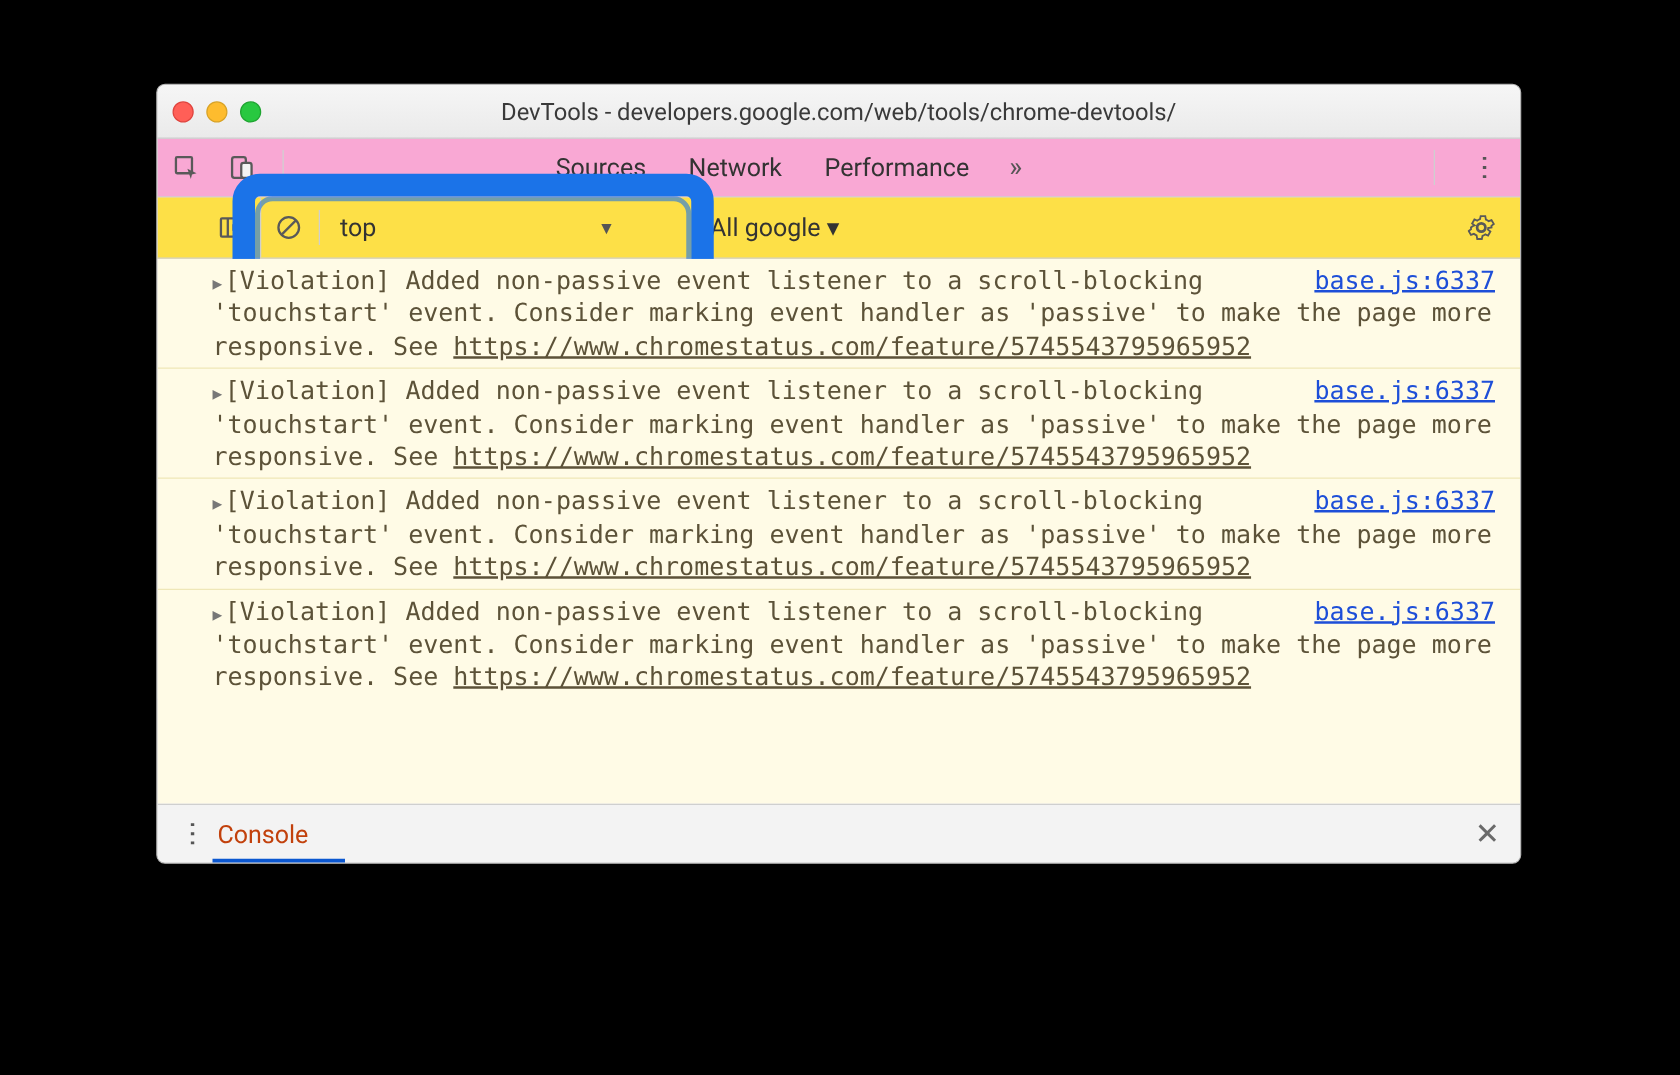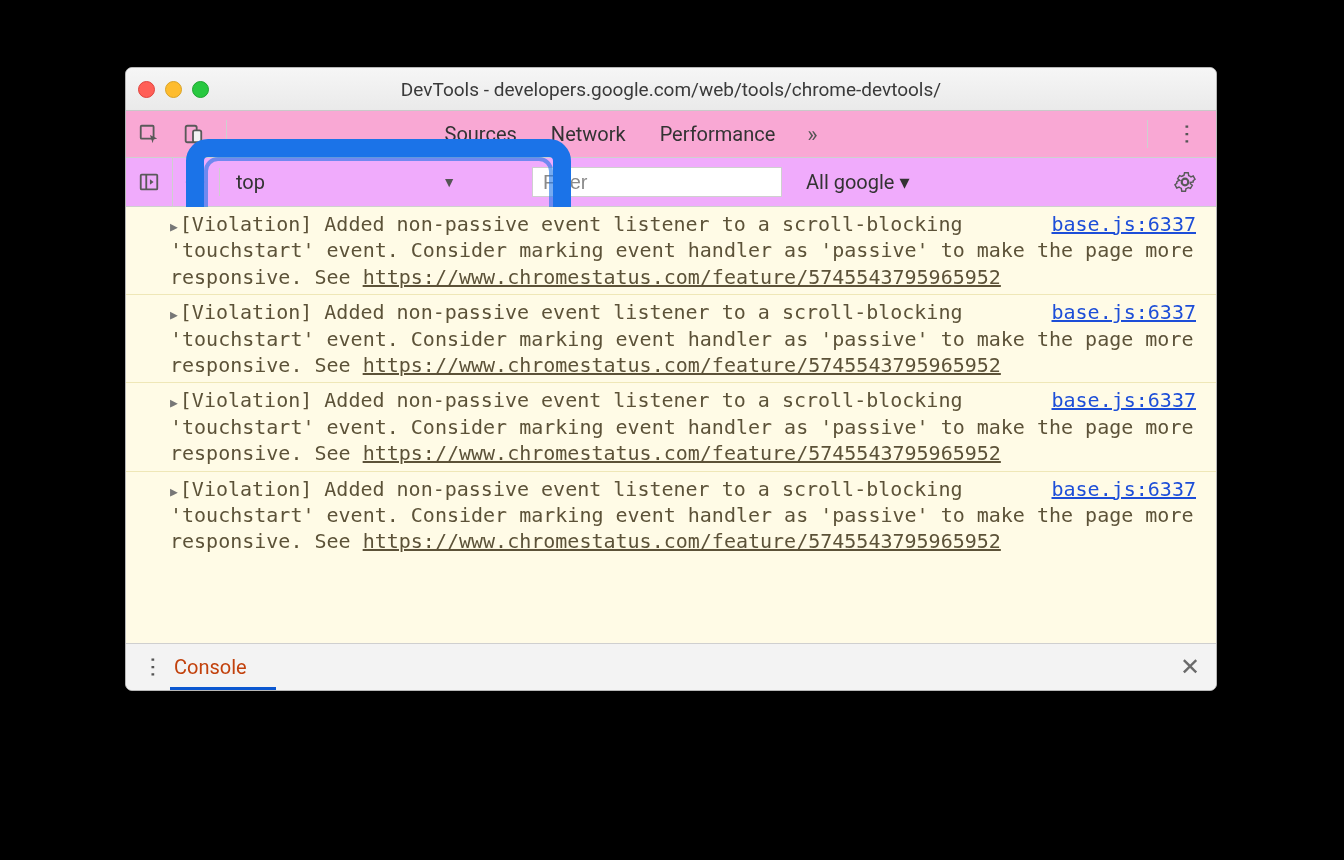--- a/index.html
+++ b/index.html
@@ -46,24 +46,25 @@
   .tab { padding: 0 10px; }
   .tab.hidden { visibility: hidden; }
   .overflow { font-size: 22px; color: #555; padding: 0 8px; }
   .vdiv { width: 1px; height: 28px; background: #cfcfcf; margin: 0 4px; }
   .kebab { margin-left: auto; padding: 0 10px; font-size: 22px; color: #555; letter-spacing: 0; line-height: 1; }
   .kebab-v { display: inline-block; transform: rotate(90deg); }
 
   
   .toolbar {
     height: 48px; flex: 0 0 48px;
-    background: #f0abfc;
+    background: #fde047;
     border-bottom: 1px solid #cfcfcf;
     display: flex; align-items: stretch;
     position: relative;
+    padding-left: 36px;
   }
   .railcol {
     width: 46px; flex: 0 0 46px;
     display: flex; align-items: center; justify-content: center;
     border-right: 1px solid #cfcfcf;
   }
   .tbmain { flex: 1; display: flex; align-items: center; padding: 0 8px; gap: 10px; }
   .clearbtn { width: 28px; height: 28px; display:flex; align-items:center; justify-content:center; color:#595959; }
   .context {
     display: flex; align-items: center; gap: 10px;
@@ -205,21 +206,20 @@
               <line x1="6" y1="18" x2="18" y2="6"></line>
             </svg>
           </div>
           <div class="context">
             <span>top</span>
             <span class="caret">▼</span>
           </div>
           <div class="iconbtn" style="visibility:hidden;">
             
           </div>
-          <input class="filter" type="text" placeholder="Filter" style="">
           <div class="levels">All google ▾</div>
           <div class="gear">
             <svg class="svgicon" width="22" height="22" viewBox="0 0 24 24" fill="#595959">
               <path d="M12 8a4 4 0 1 0 0 8 4 4 0 0 0 0-8zm9 4a7.5 7.5 0 0 0-.13-1.4l2.1-1.64-2-3.46-2.48 1a7.5 7.5 0 0 0-2.42-1.4L15.5 2h-4l-.57 2.6a7.5 7.5 0 0 0-2.42 1.4l-2.48-1-2 3.46 2.1 1.64A7.5 7.5 0 0 0 3 12c0 .48.05.95.13 1.4l-2.1 1.64 2 3.46 2.48-1c.72.6 1.54 1.08 2.42 1.4L8.5 22h4l.57-2.6c.88-.32 1.7-.8 2.42-1.4l2.48 1 2-3.46-2.1-1.64c.08-.45.13-.92.13-1.4z" fill="none" stroke="#595959" stroke-width="1.6"></path>
               <circle cx="12" cy="12" r="3.2" fill="none" stroke="#595959" stroke-width="1.6"></circle>
             </svg>
           </div>
         </div>
       </div>
 

